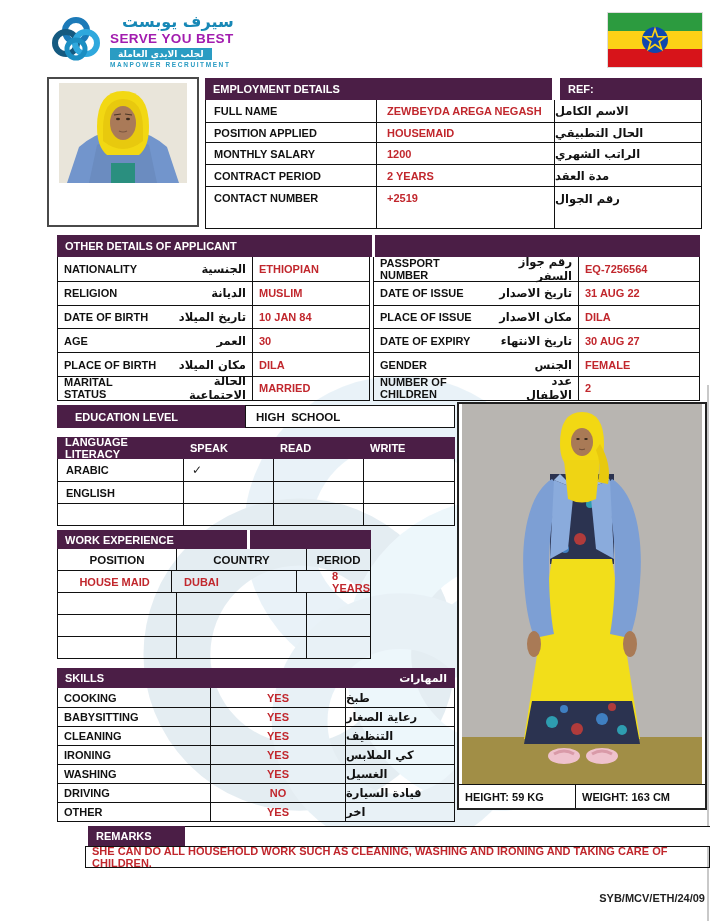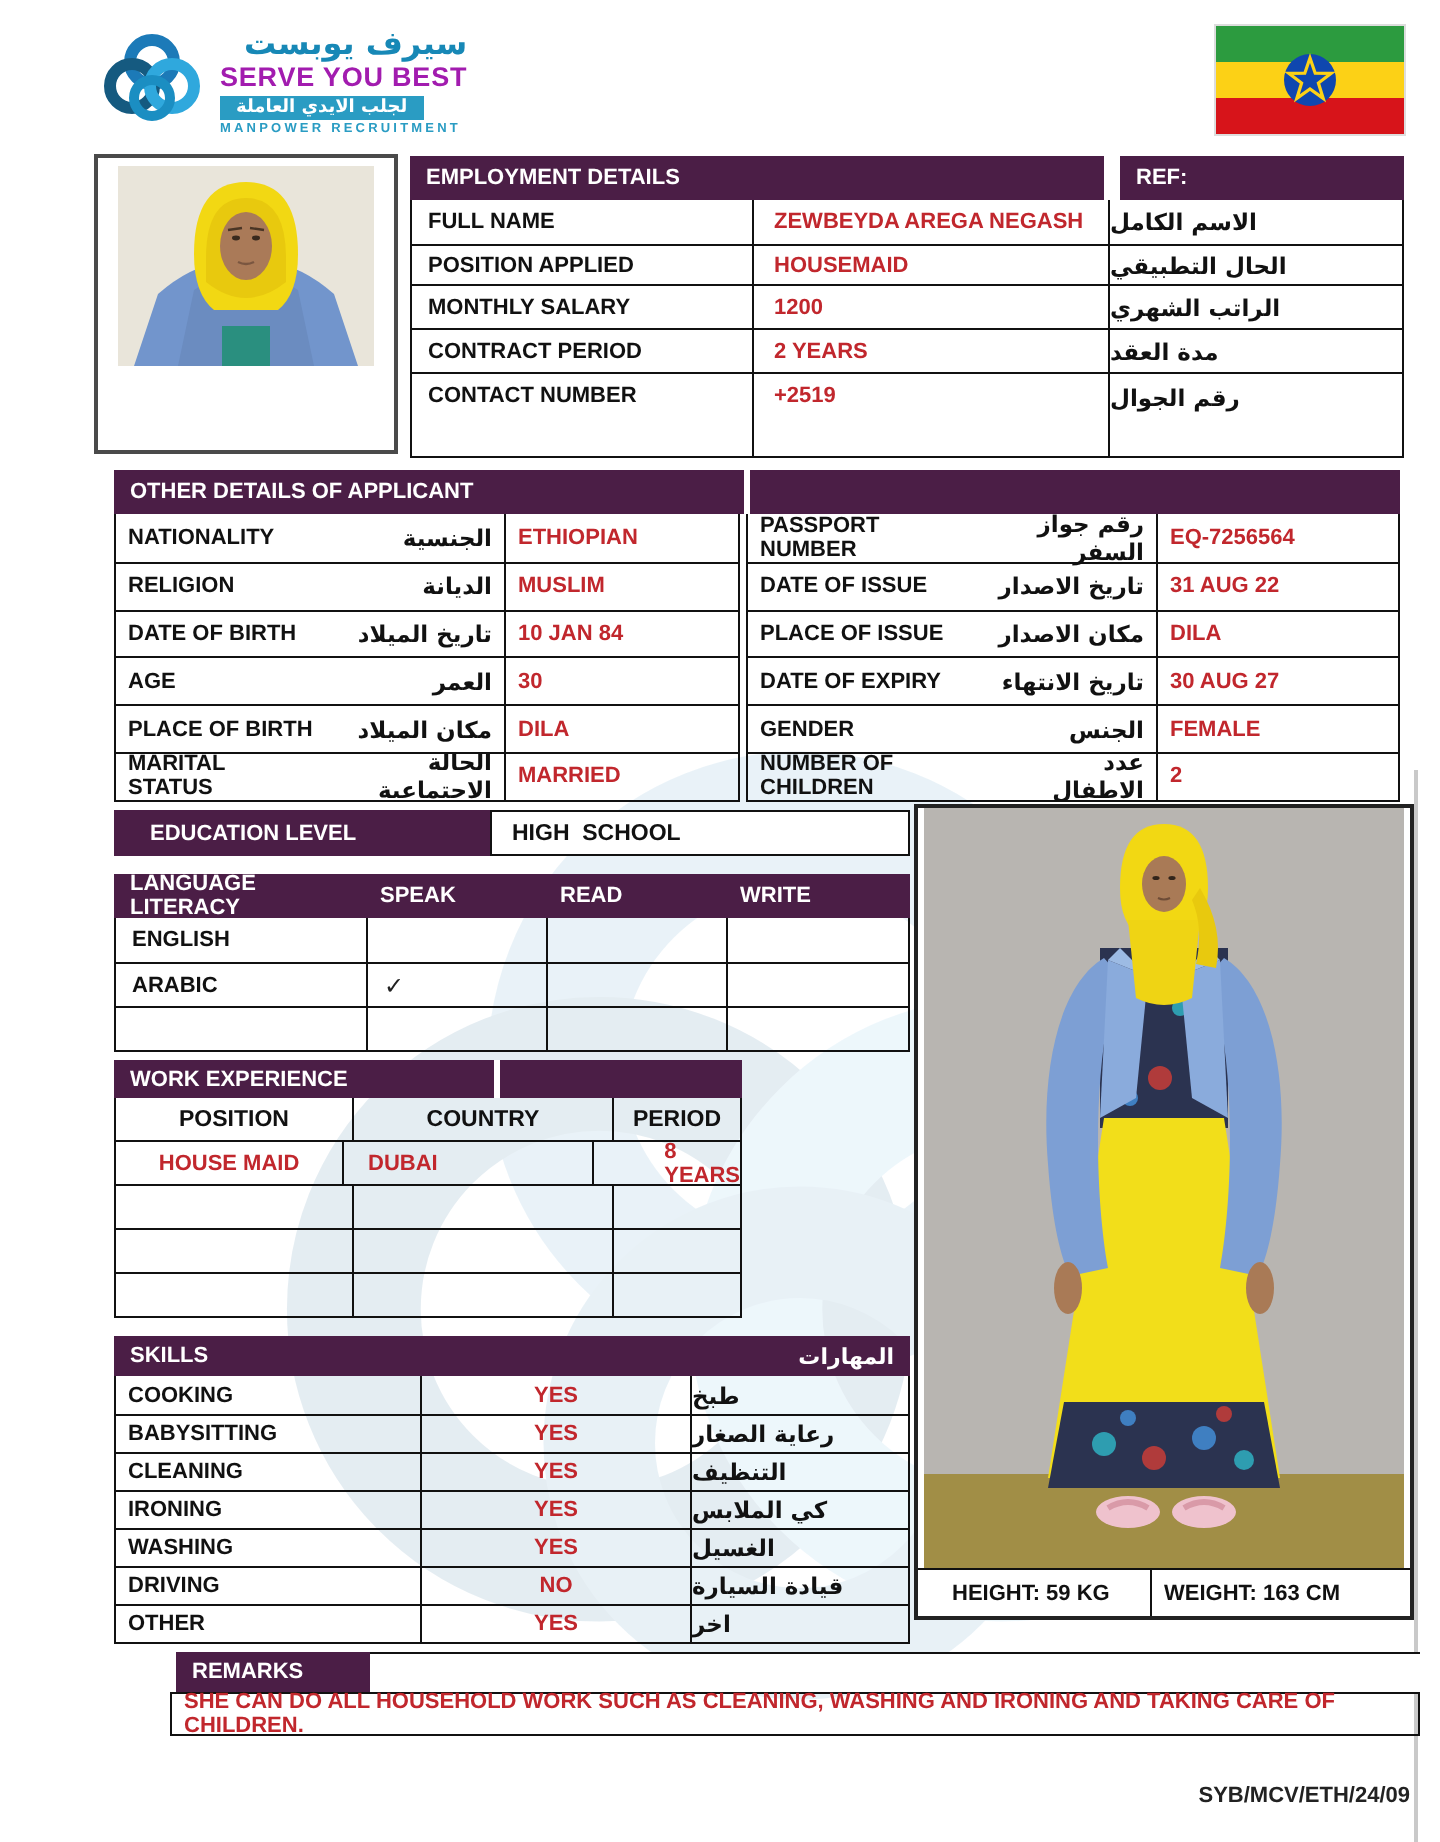--- a/index.html
+++ b/index.html
@@ -99,21 +99,21 @@
   .skill-row { display:flex; height:19px; border-top:1.5px solid #111; align-items:stretch; }
   .skill-row:first-child { border-top:none; }
   .skill-row .n { width:152px; display:flex; align-items:center; padding-left:6px; }
   .skill-row .v { width:135px; border-left:1.5px solid #111; display:flex; align-items:center; justify-content:center; }
   .skill-row .a { flex:1; border-left:1.5px solid #111; display:flex; align-items:center; justify-content:flex-end; padding-right:8px; }
 
   
   .body-frame { position:absolute; left:457px; top:402px; width:250px; height:408px; border:2px solid #222; background:#fff; }
   .body-photo { width:100%; height:380px; display:block; }
   .hw-row { display:flex; height:24px; border-top:1.5px solid #111; }
-  .hw-row .h { width:117px; border-right:1.5px solid #111; display:flex; align-items:center; padding-left:17px; }
+  .hw-row .h { width:117px; border-right:1.5px solid #111; display:flex; align-items:center; padding-left:6px; }
   .hw-row .w { flex:1; display:flex; align-items:center; padding-left:6px; }
 
   
   .remarks-head { position:absolute; left:88px; top:826px; width:622px; height:20px; display:flex; }
   .remarks-head .p { width:97px; display:flex; align-items:center; padding-left:8px; }
   .remarks-head .rest { flex:1; border-top:1.5px solid #111; background:#fff; }
   .remarks-text { position:absolute; left:85px; top:846px; width:625px; height:22px; border:1.5px solid #111; display:flex; align-items:center; padding-left:6px; font-size:11px; font-weight:bold; color:#c1272d; }
 
   .footer-code { position:absolute; left:530px; top:892px; width:175px; text-align:right; font-size:11px; font-weight:bold; color:#222; }
 
@@ -310,30 +310,30 @@
 
   <div class="lang layer">
     <div class="lang-head purple">
       <div class="lc1">LANGUAGE LITERACY</div>
       <div class="lc2">SPEAK</div>
       <div class="lc3">READ</div>
       <div class="lc4">WRITE</div>
     </div>
     <div class="lang-body">
       <div class="lang-row">
-        <div class="lc1 lbl">ENGLISH</div>
-        <div class="lc2 bl"></div>
-        <div class="lc3 bl"></div>
-        <div class="lc4 bl"></div>
-      </div>
-      <div class="lang-row">
         <div class="lc1 lbl">ARABIC</div>
         <div class="lc2 bl">
             <span class="check">✓</span>
           </div>
+        <div class="lc3 bl"></div>
+        <div class="lc4 bl"></div>
+      </div>
+      <div class="lang-row">
+        <div class="lc1 lbl">ENGLISH</div>
+        <div class="lc2 bl"></div>
         <div class="lc3 bl"></div>
         <div class="lc4 bl"></div>
       </div>
       <div class="lang-row">
         <div class="lc1 lbl"></div>
         <div class="lc2 bl"></div>
         <div class="lc3 bl"></div>
         <div class="lc4 bl"></div>
       </div>
     </div>

